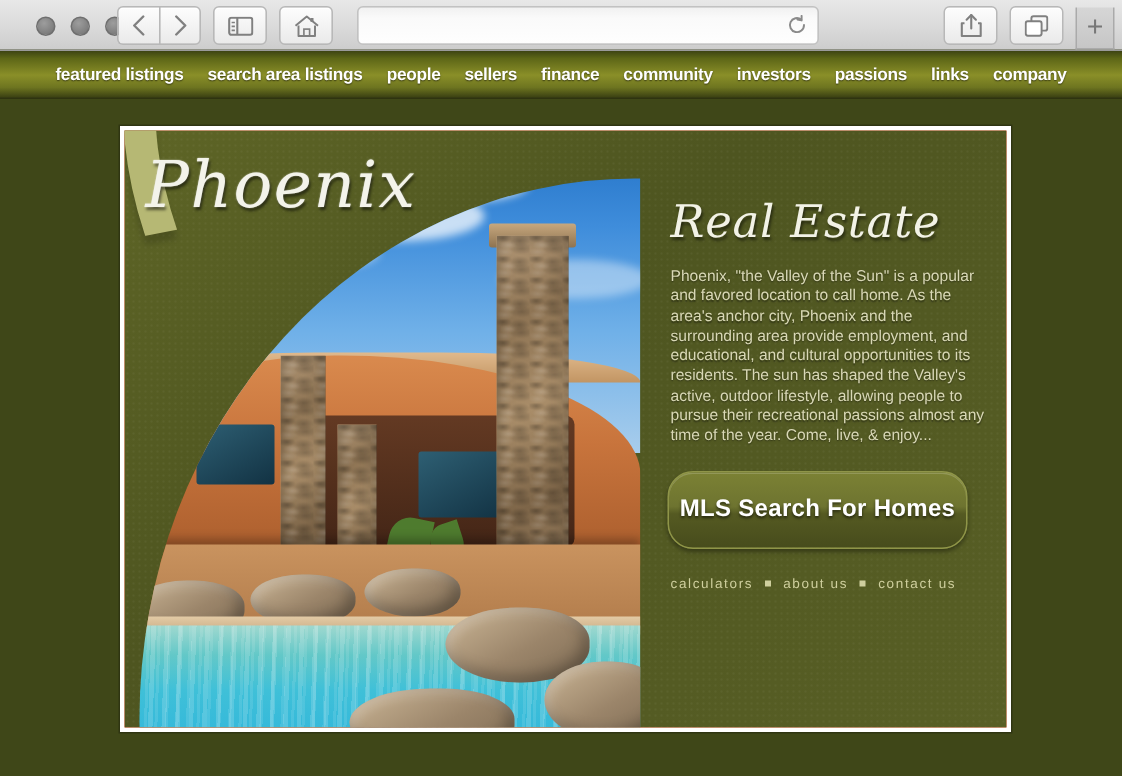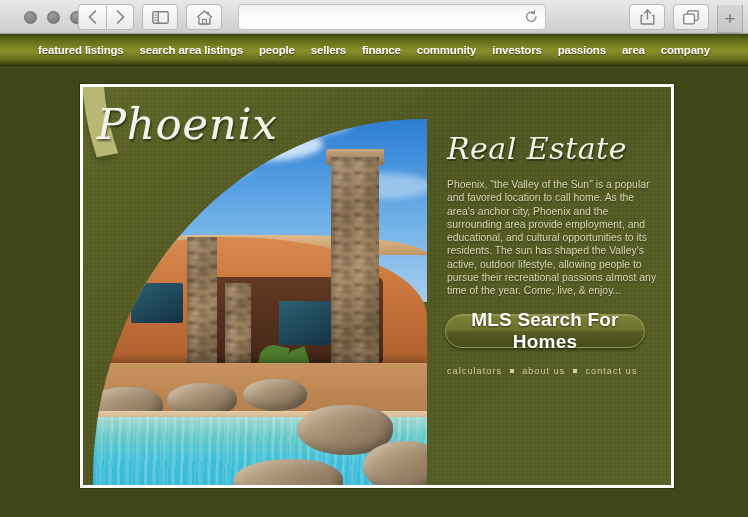--- a/index.html
+++ b/index.html
@@ -235,25 +235,25 @@
     letter-spacing:.5px;
   }
   .rbody{
     margin:14px 0 0 8px;width:214px;
     font-family:"Liberation Sans",sans-serif;
     font-size:10.4px;line-height:13.3px;color:#d9d8b6;
     text-shadow:0 1px 1px rgba(0,0,0,.4);
   }
   .btns{margin:16px 0 0 6px;}
   .gbtn{
-    display:block;width:200px;height:34px;margin-bottom:18px;
+    display:block;width:200px;height:52px;margin-bottom:18px;
     background:linear-gradient(to bottom,#7b8134 0%,#6e7430 45%,#555a22 55%,#474c1c 100%);
     border:1px solid #8f9548;border-radius:17px;box-sizing:border-box;
     color:#ffffff;font-family:"Liberation Sans",sans-serif;
-    font-size:19px;font-weight:bold;letter-spacing:.2px;
+    font-size:16px;font-weight:bold;letter-spacing:.2px;
     text-shadow:0 1px 2px rgba(0,0,0,.6);
     cursor:pointer;
     box-shadow:0 2px 3px rgba(0,0,0,.35),inset 0 1px 0 rgba(255,255,255,.18);
     display:flex;align-items:center;justify-content:center;
   }
   .flinks{
     margin:6px 0 0 8px;
     font-family:"Liberation Sans",sans-serif;
     font-size:9px;color:#cfcf9e;letter-spacing:1.1px;
     display:flex;align-items:center;gap:8px;
@@ -334,21 +334,21 @@
 
   <div class="sitenav">
     <a href="#">featured listings</a>
     <a href="#">search area listings</a>
     <a href="#">people</a>
     <a href="#">sellers</a>
     <a href="#">finance</a>
     <a href="#">community</a>
     <a href="#">investors</a>
     <a href="#">passions</a>
-    <a href="#">area</a>
+    <a href="#">links</a>
     <a href="#">company</a>
   </div>
 
   <div class="card">
     <div class="card-inner">
 
       <div class="olive-bg"></div>
 
       <div class="photo">
         <div class="photo-clip">

